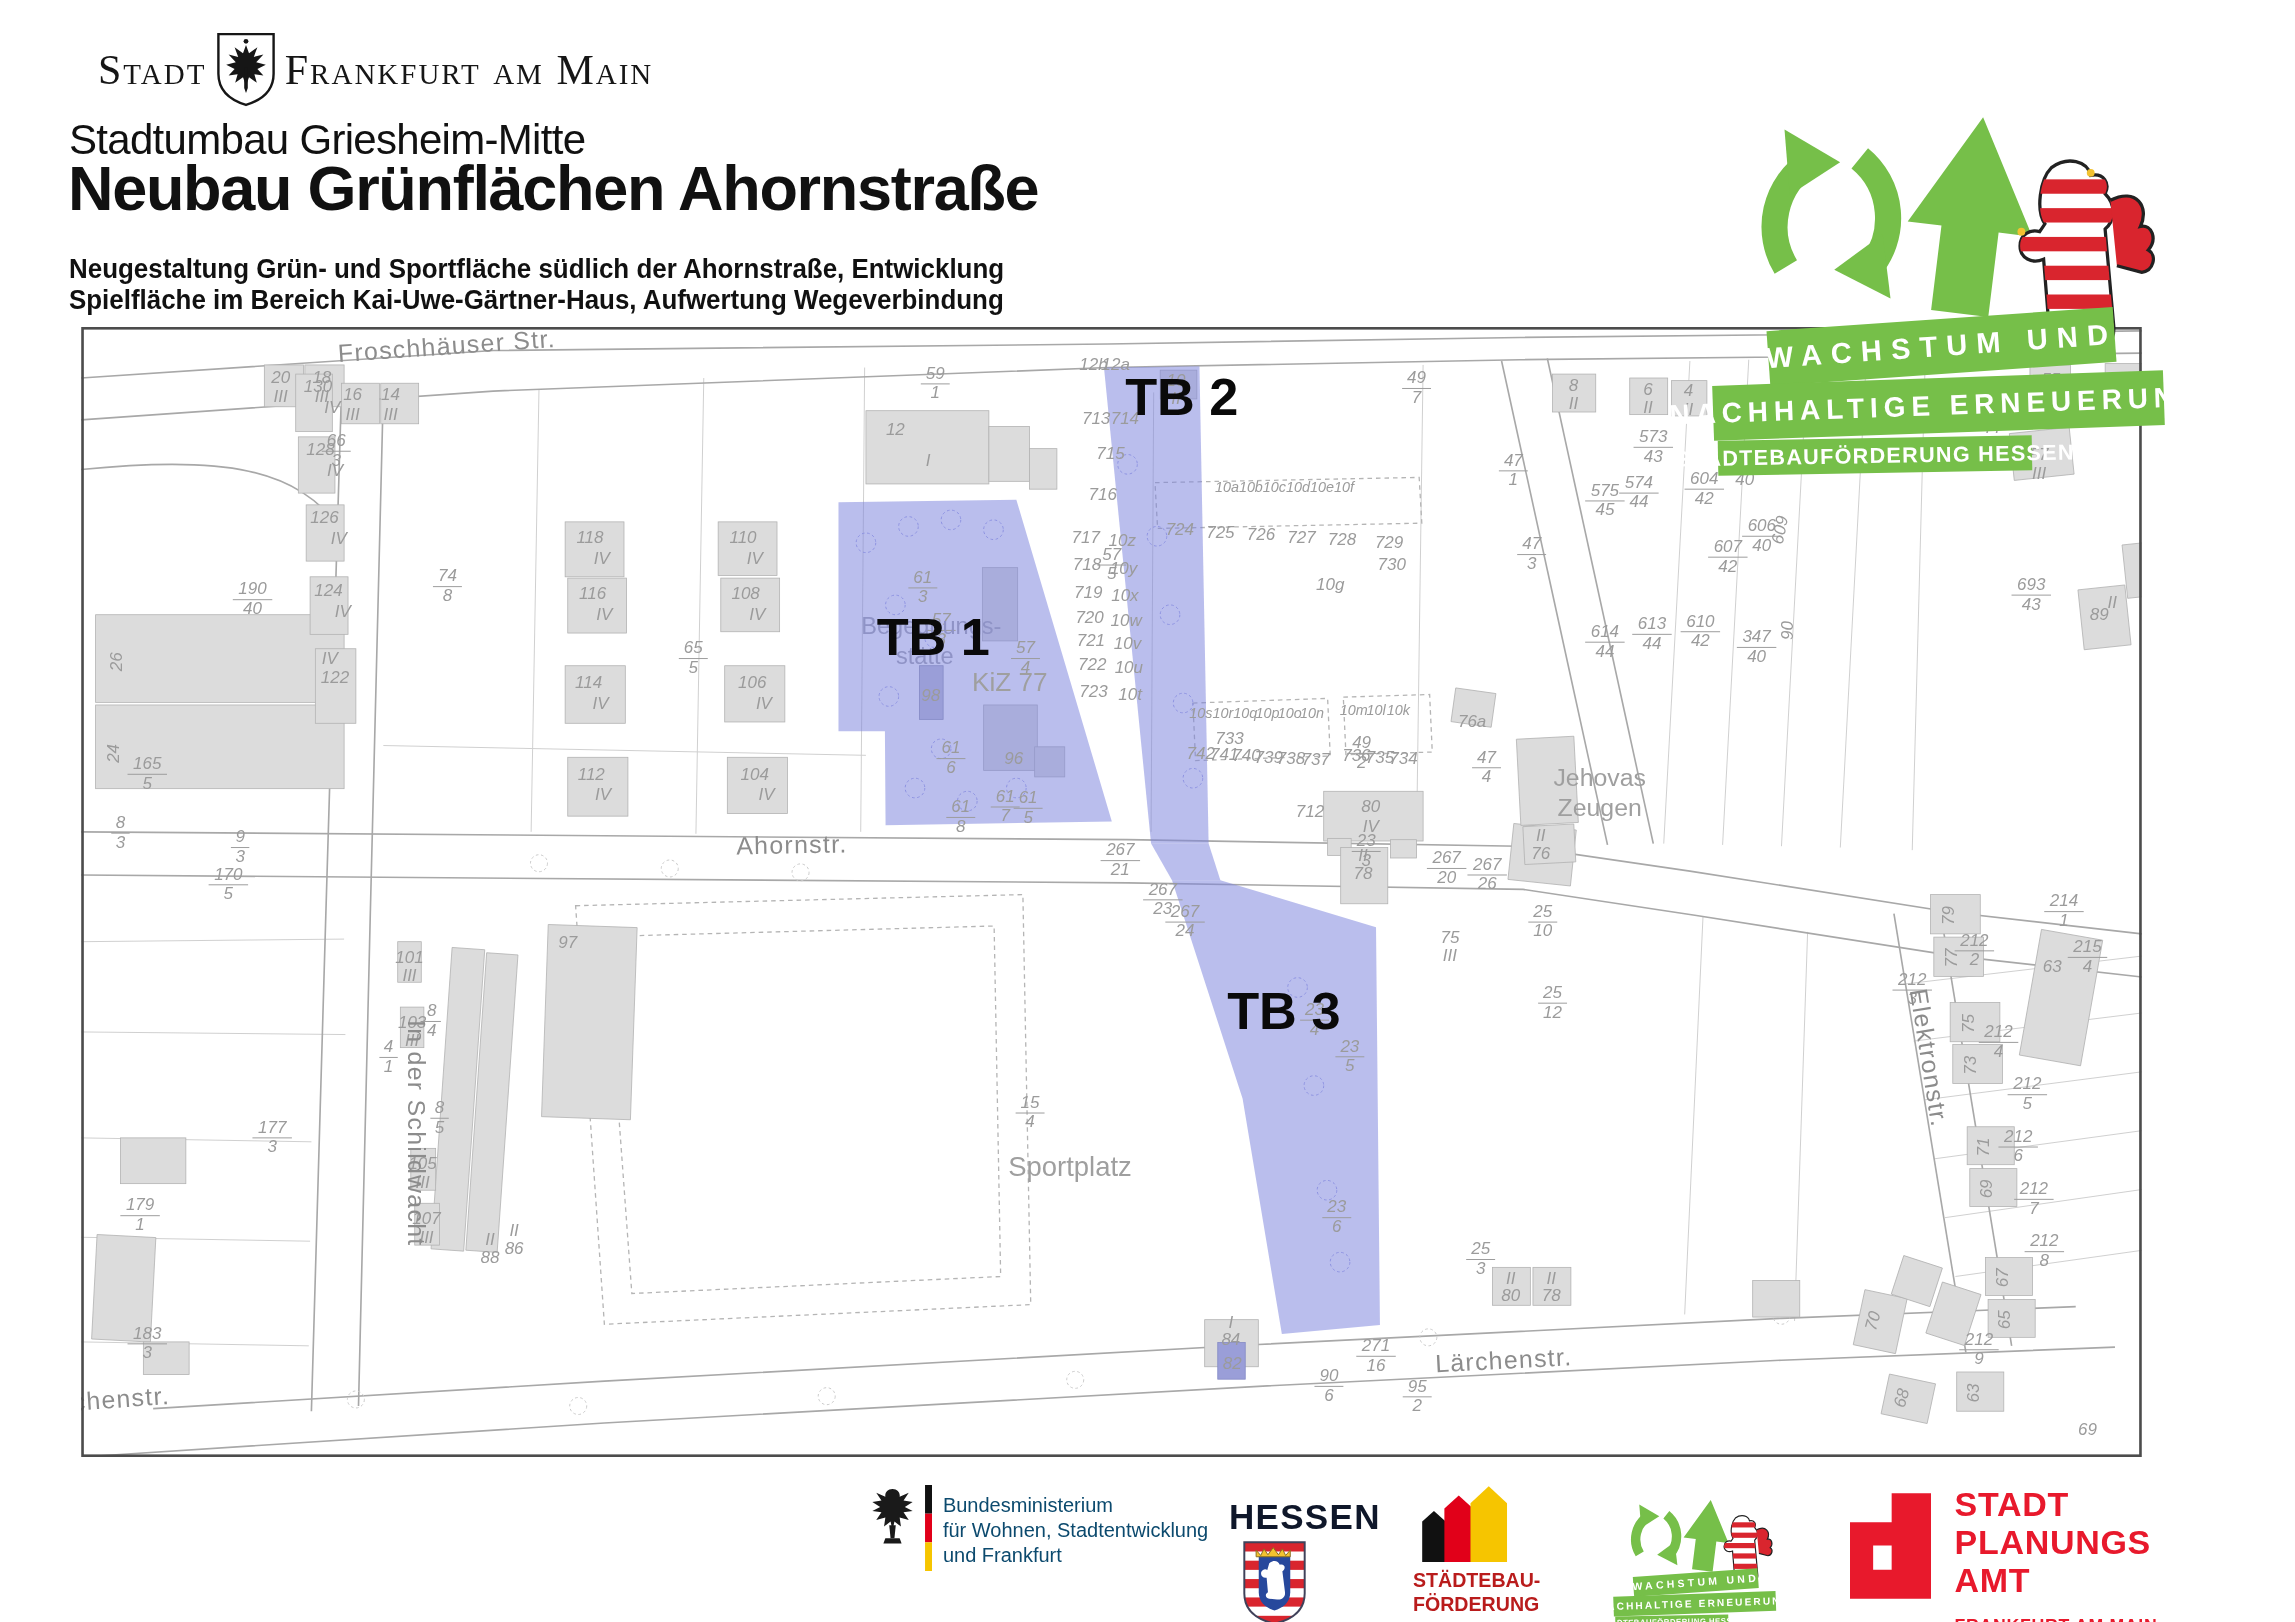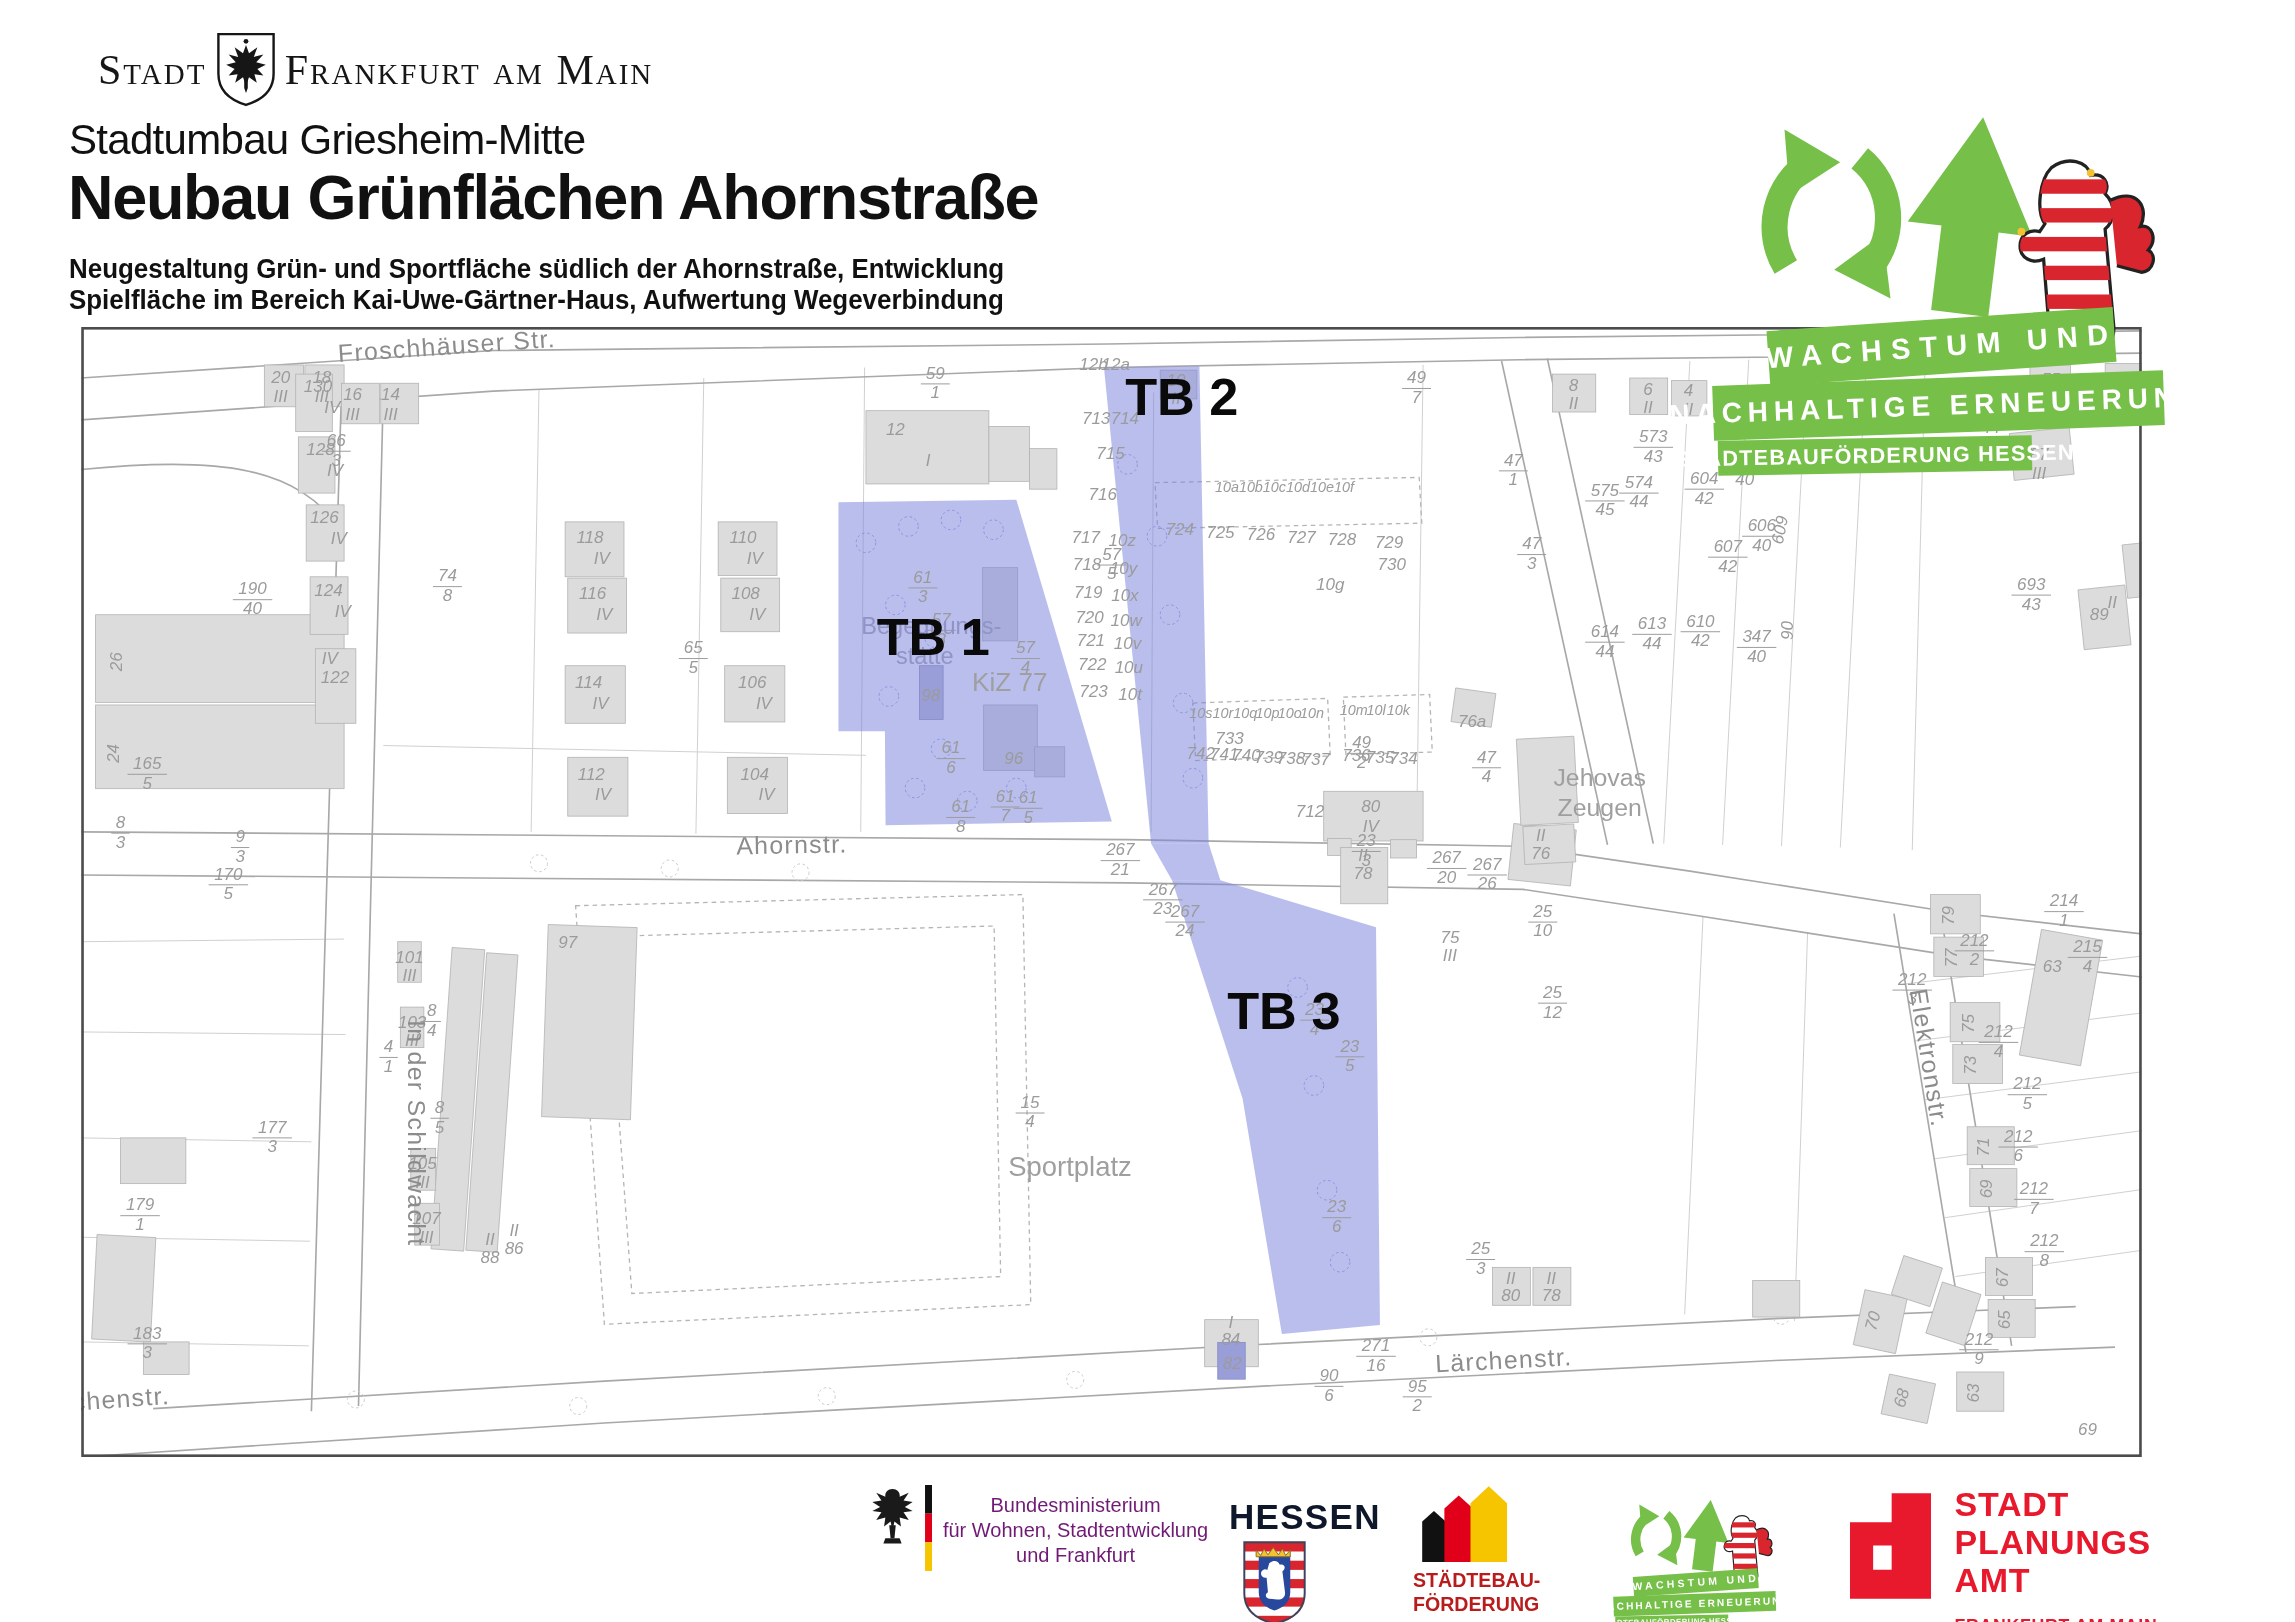--- a/index.html
+++ b/index.html
@@ -4,35 +4,35 @@
 <style>
   html,body{margin:0;padding:0;background:#fff;}
   body{width:2295px;height:1622px;position:relative;overflow:hidden;
        font-family:"Liberation Sans",sans-serif;color:#111;}
   .abs{position:absolute;}
   
   #citylogo{left:98px;top:31px;display:flex;align-items:center;gap:9.2px;}
   .logo-word{font-family:"Liberation Serif",serif;font-variant:small-caps;
              font-size:42px;letter-spacing:2px;color:#161616;font-weight:400;}
   #title1{left:69px;top:116px;font-size:42px;font-weight:normal;letter-spacing:-0.7px;}
-  #title2{left:68px;top:161px;font-size:63px;font-weight:bold;letter-spacing:-1.3px;text-align:center;}
+  #title2{left:68px;top:152px;font-size:63px;font-weight:bold;letter-spacing:-1.3px;text-align:center;}
   #subtitle{left:69px;top:254px;font-size:27px;font-weight:bold;line-height:31px;
             transform:scaleX(.96);transform-origin:left top;}
   
   .badge{width:458px;height:393px;}
   #badge-main{left:1706px;top:98px;z-index:5;}
   .banner{position:absolute;background:var(--green);color:#fff;font-weight:bold;
           display:flex;align-items:center;justify-content:center;white-space:nowrap;}
   
   #mapwrap{left:81px;top:327px;width:2061px;height:1130px;z-index:1;}
   svg text{font-family:"Liberation Sans",sans-serif;}
   
   .flogo{top:1485px;}
   #f-bund{left:871px;display:flex;gap:10.5px;}
-  #bund-text{font-size:20px;line-height:25px;color:#701a75;padding-top:7.9px;text-align:center;}
+  #bund-text{font-size:20px;line-height:25px;color:#0c4a6e;padding-top:7.9px;}
   #f-hessen{left:1229px;}
   #hessen-word{font-size:35px;font-weight:bold;color:#0f172a;letter-spacing:1.3px;margin-top:12px;}
   #f-staedte{left:1413px;width:196px;}
   #staedte-title{font-size:19.6px;font-weight:bold;line-height:23.6px;color:#b91c1c;margin-top:5.2px;}
   #f-wachstum{left:1611px;top:1493px;width:196px;height:131px;}
   #f-wachstum .badge{transform:scale(.36);transform-origin:0 0;}
   #f-stadtplanung{left:1850px;display:flex;gap:23.6px;}
   #spa-text{color:#e8192c;font-weight:bold;}
   #spa-text .big{font-size:34px;line-height:38px;letter-spacing:0.7px;}
   #spa-text .small{font-size:17.7px;margin-top:17px;letter-spacing:0.7px;}

